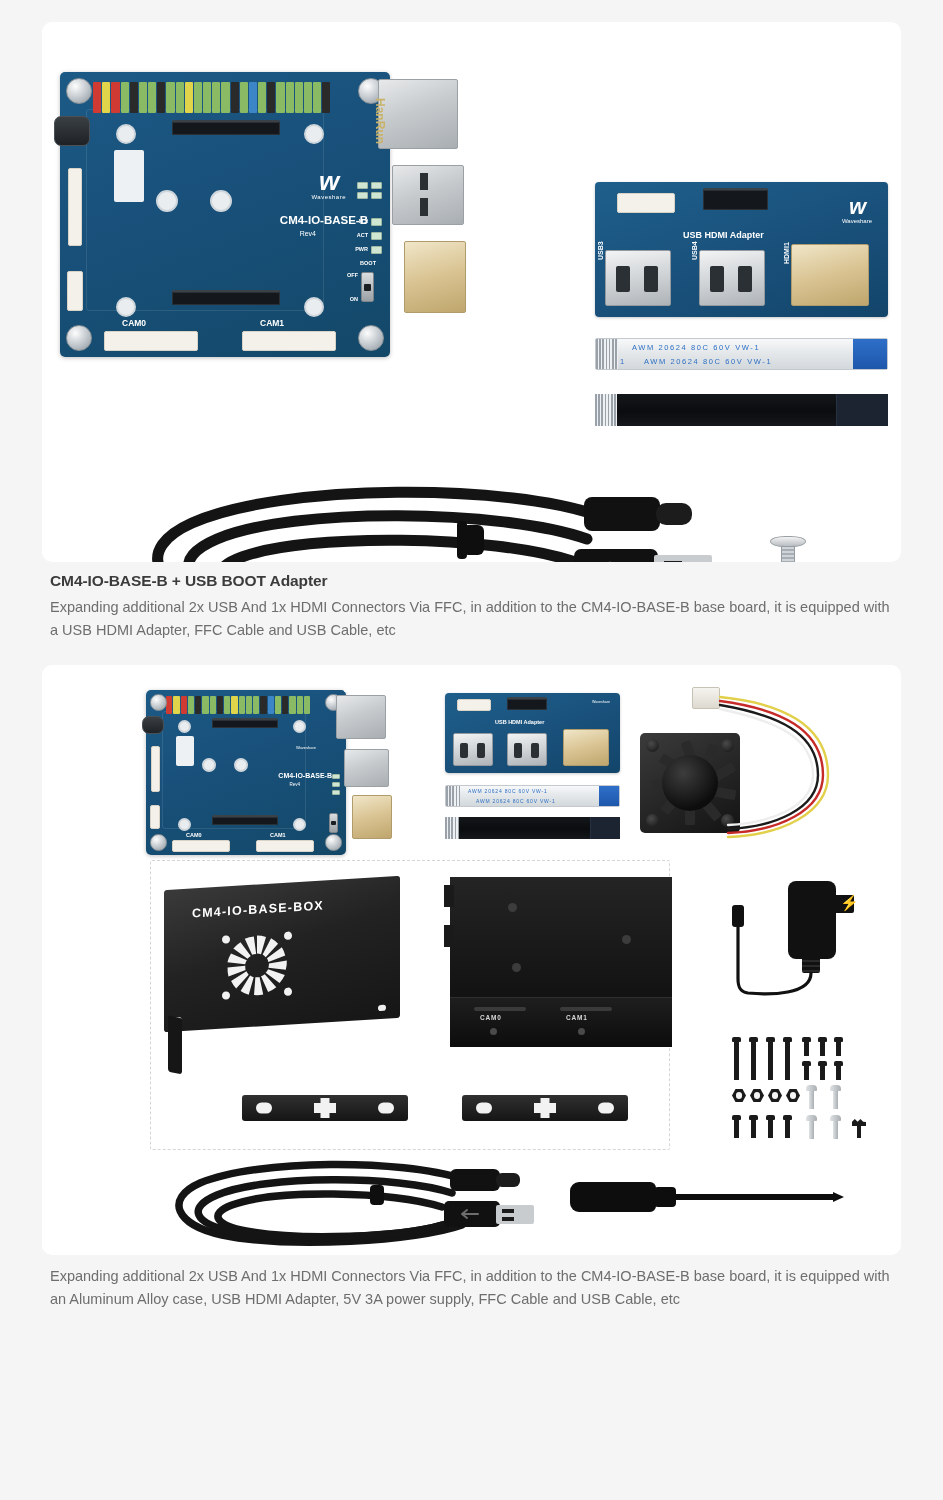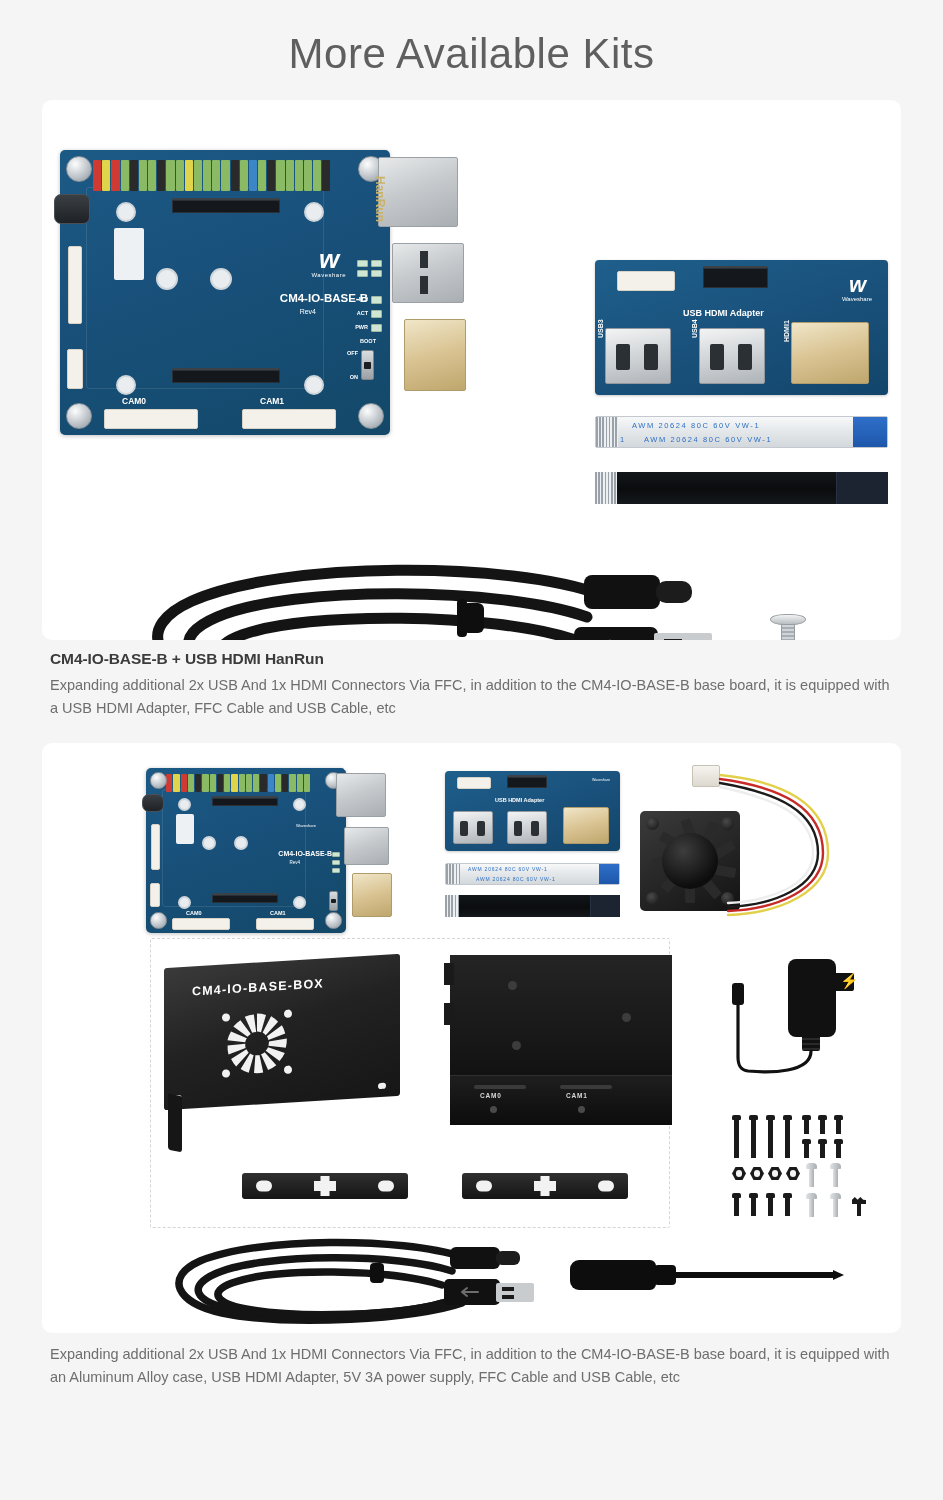--- a/index.html
+++ b/index.html
@@ -286,21 +286,20 @@
   .nut::after {
     content:""; position:absolute; left:28%; top:26%; width:44%; height:48%;
     background:#f4f4f4; border-radius:50%;
   }
 </style>
 </head>
 <body>
 
 <div class="page">
 
-  <h1 class="page-title">More Available Kits</h1>
 
   <div class="kit-block">
 
     <div class="photo-card card-1">
 
       <div class="board" style="left:18px; top:50px; width:330px; height:285px;">
         <div class="inner-frame"></div>
 
         <div class="gpio">
           <i style="background:#cf3b33"></i>
@@ -453,21 +452,21 @@
       </div>
 
       <div class="part" style="left:728px; top:508px; width:36px; height:40px;">
         <div class="screw-head" style="left:0; top:6px; width:36px; height:11px;"></div>
         <div class="screw-body" style="left:11px; top:16px; width:14px; height:22px;"></div>
       </div>
 
     </div>
 
     <div class="caption">
-      <p class="caption-title">CM4-IO-BASE-B + USB HDMI HanRun</p>
+      <p class="caption-title">CM4-IO-BASE-B + USB BOOT Adapter</p>
       <p class="caption-body">Expanding additional 2x USB And 1x HDMI Connectors Via FFC, in addition to the CM4-IO-BASE-B base board, it is equipped with a USB HDMI Adapter, FFC Cable and USB Cable, etc</p>
     </div>
   </div>
 
   <div class="kit-block second">
 
     <div class="photo-card card-2">
 
       <div class="board" style="left:104px; top:25px; width:200px; height:165px;">
         <div class="inner-frame"></div>

